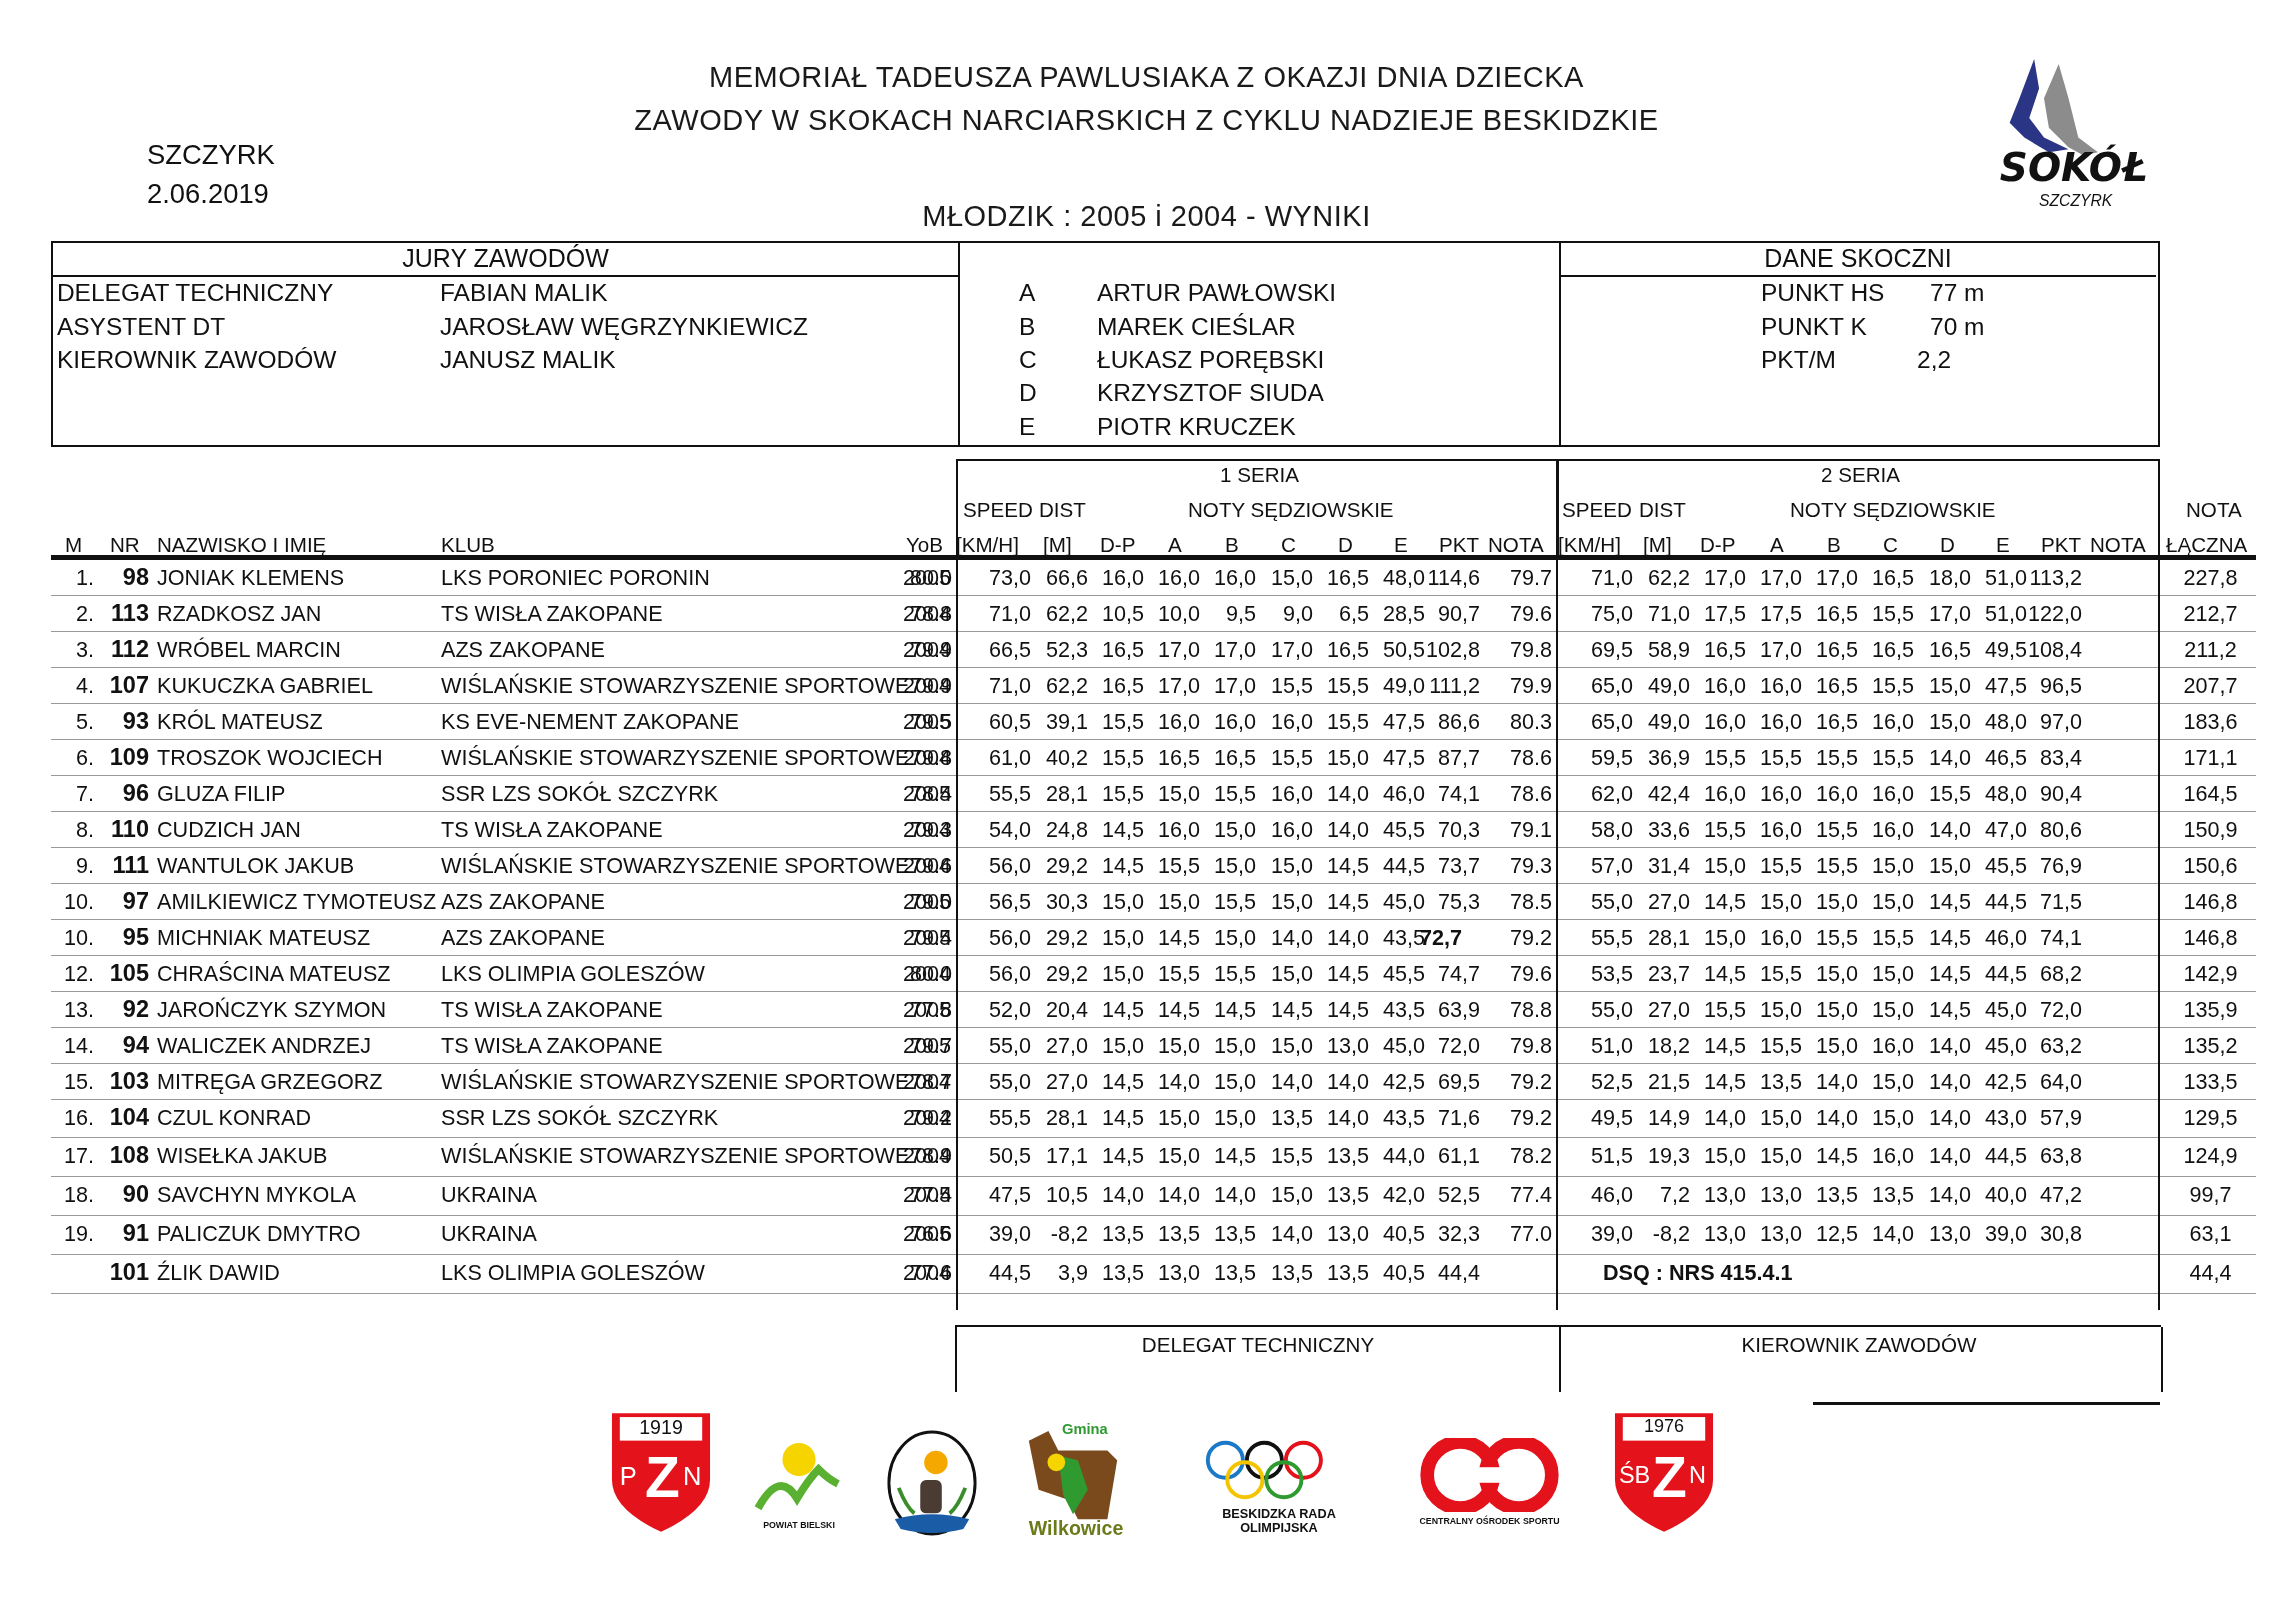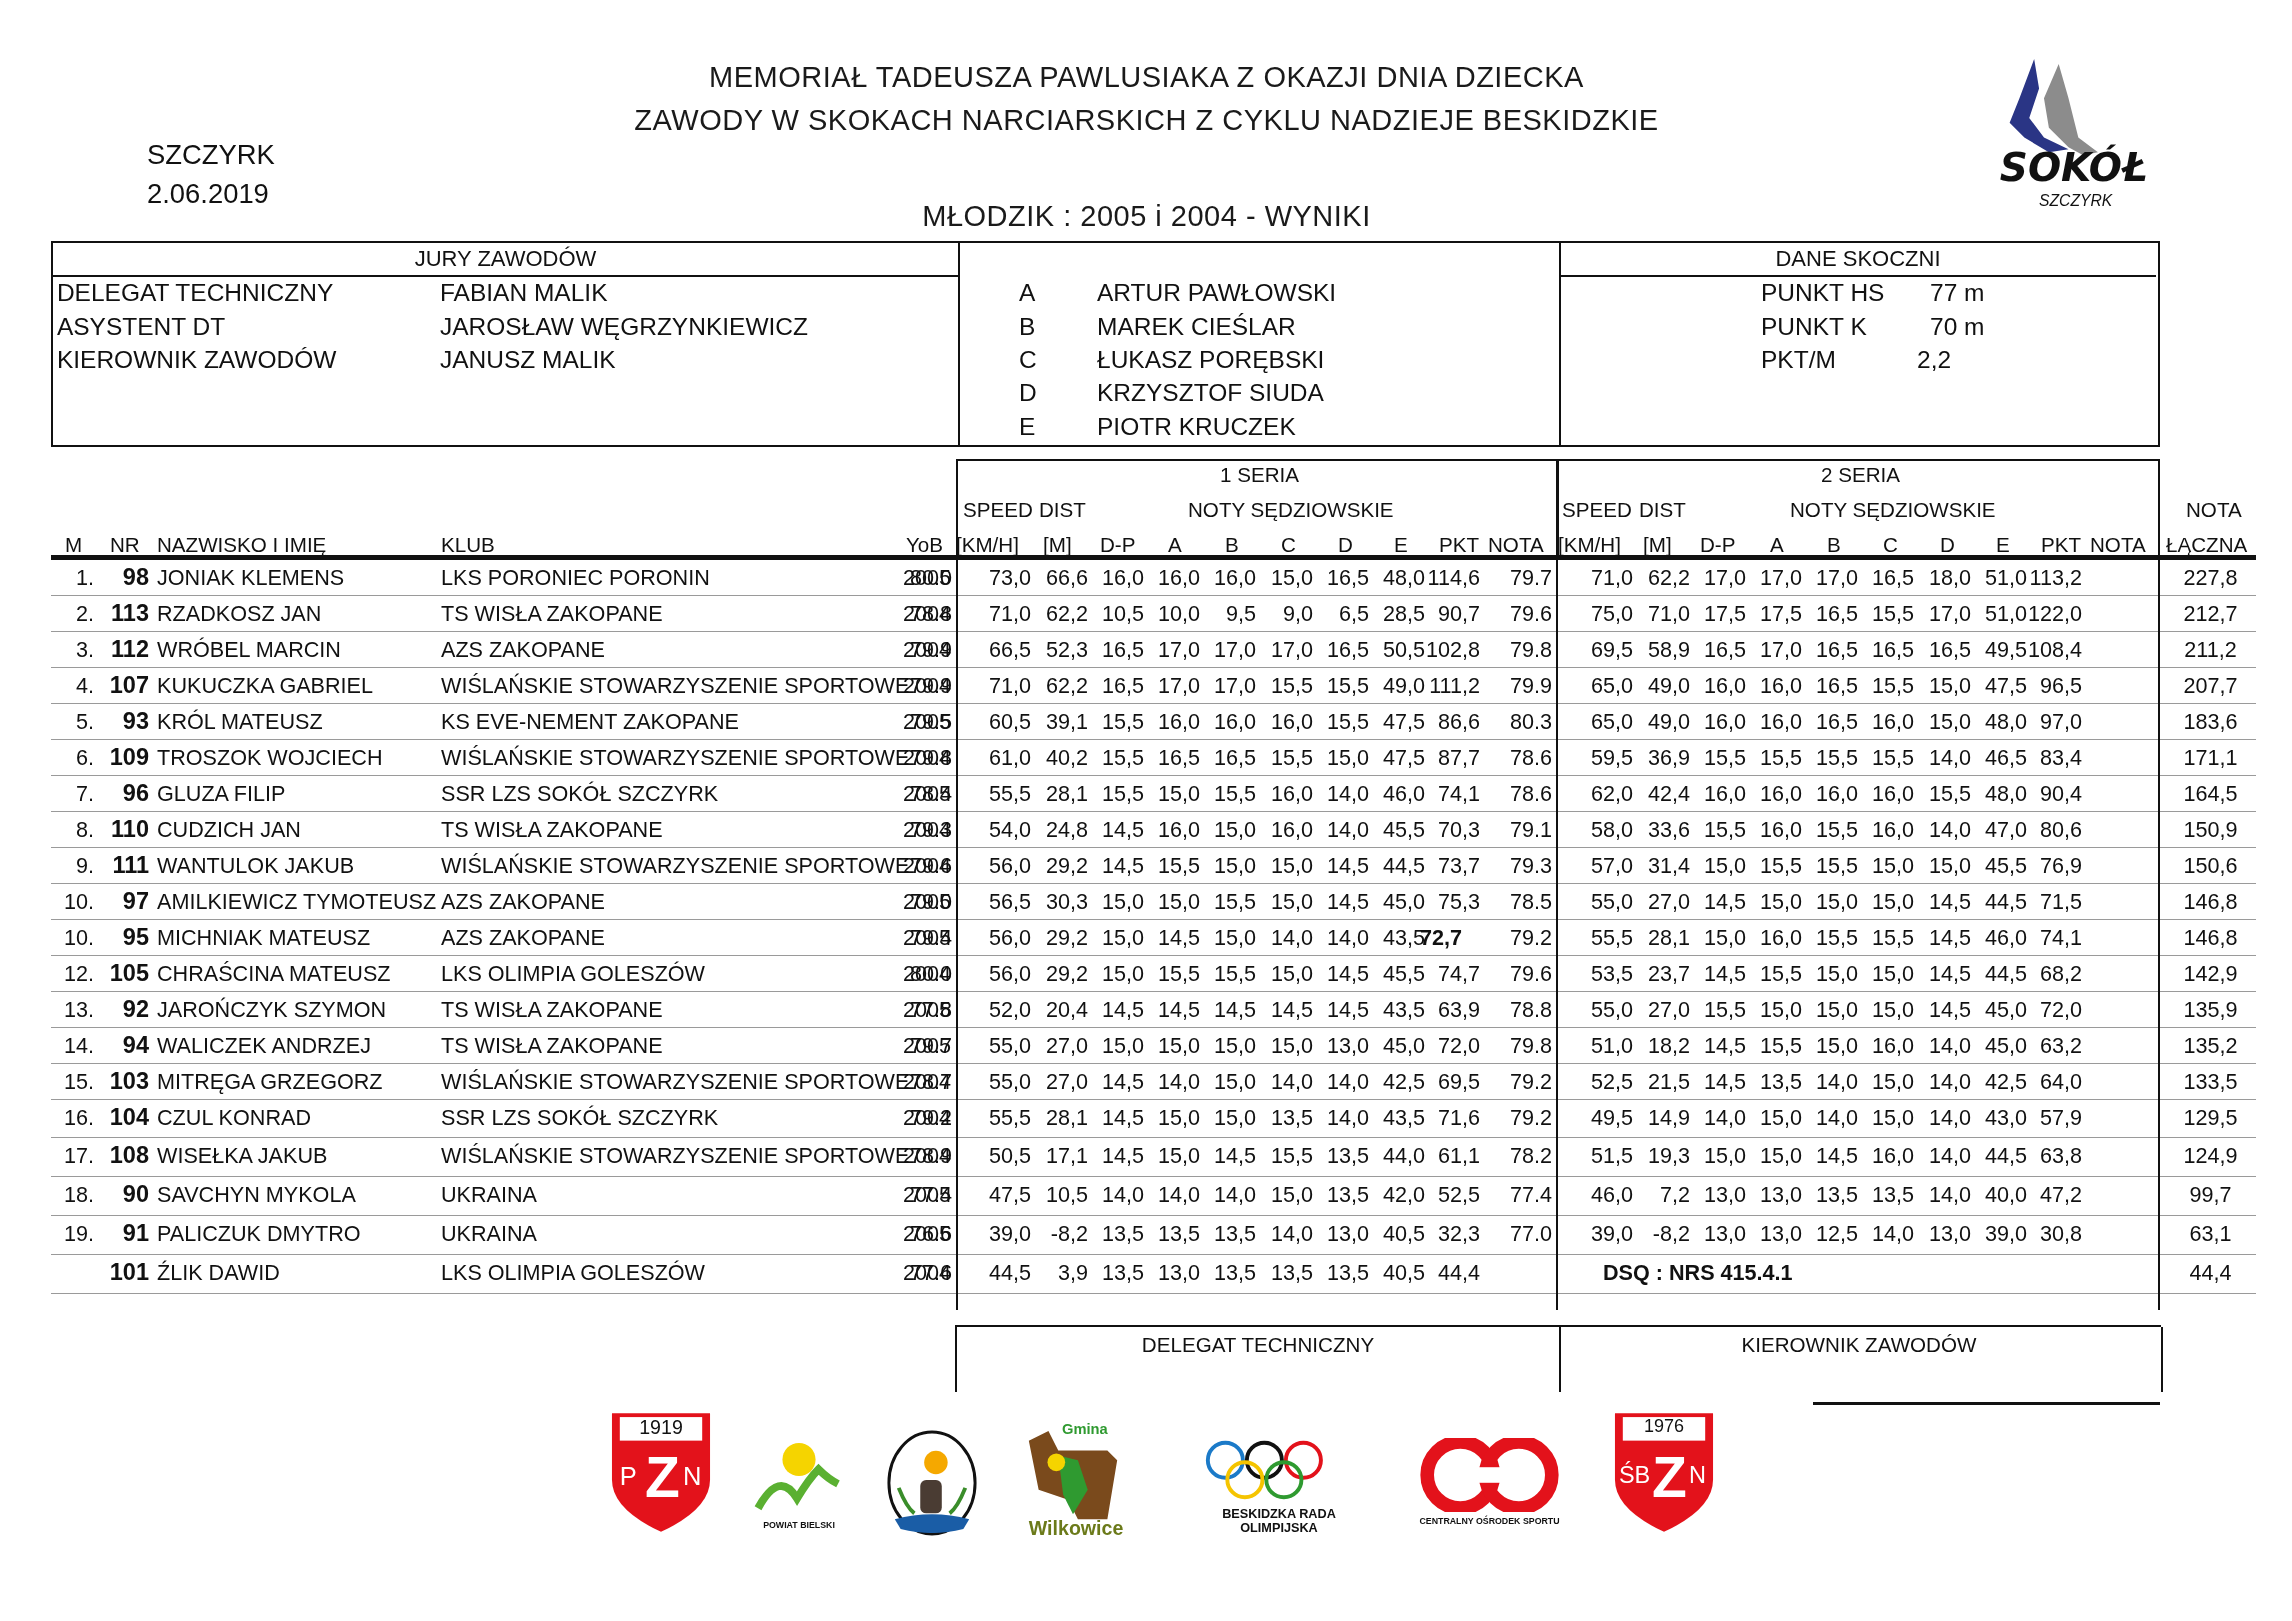--- a/index.html
+++ b/index.html
@@ -4,21 +4,21 @@
 <style>
   html, body { margin: 0; padding: 0; background: #ffffff; }
   body { width: 2293px; height: 1621px; position: relative; overflow: hidden;
          font-family: "Liberation Sans", "DejaVu Sans", sans-serif; color: #111; }
   .abs { position: absolute; }
   .title-line { position: absolute; left: 0; width: 2293px; text-align: center; font-size: 29px; letter-spacing: 0.5px; color: #1a1a1a; }
   .loc { font-size: 27.4px; left: 147px; }
   
   .infobox { position: absolute; left: 51px; top: 241px; width: 2109px; height: 206px; border: 2.9px solid #111; box-sizing: border-box; }
   .infobox .col { position: absolute; top: 0; bottom: 0; border-right: 2px solid #111; box-sizing: border-box; }
-  .infobox .hdr { position: absolute; left: 0; right: 0; top: 0; height: 32px; border-bottom: 2px solid #111; text-align: center; font-size: 22px; line-height: 31px; }
+  .infobox .hdr { position: absolute; left: 0; right: 0; top: 0; height: 32px; border-bottom: 2px solid #111; text-align: center; font-size: 25px; line-height: 31px; }
   .infobox .row { position: absolute; font-size: 24.5px; line-height: 33px; white-space: nowrap; }
   .series-frame { position: absolute; border: 2.9px solid #111; border-bottom: none; box-sizing: border-box; }
   .hcell { position: absolute; font-size: 20.6px; white-space: nowrap; }
   .thickline { position: absolute; left: 51px; width: 2205px; height: 4.9px; background: #111; top: 555px; }
   .rows { position: absolute; left: 51px; top: 560px; width: 2205px; }
   .r { position: relative; height: 37px; border-bottom: 1.5px solid #9a9a9a; box-sizing: border-box; font-size: 21.6px; }
   .r span { position: absolute; top: 0; line-height: 35px; white-space: nowrap; }
   .r .m { left: 0; width: 43px; text-align: right; }
   .r .nr { left: 47px; width: 51px; text-align: right; font-weight: bold; font-size: 23.5px; }
   .r .nm { left: 106px; }

